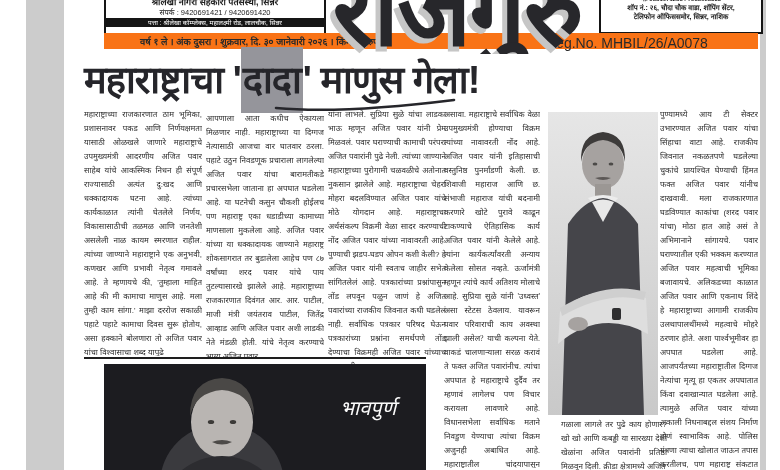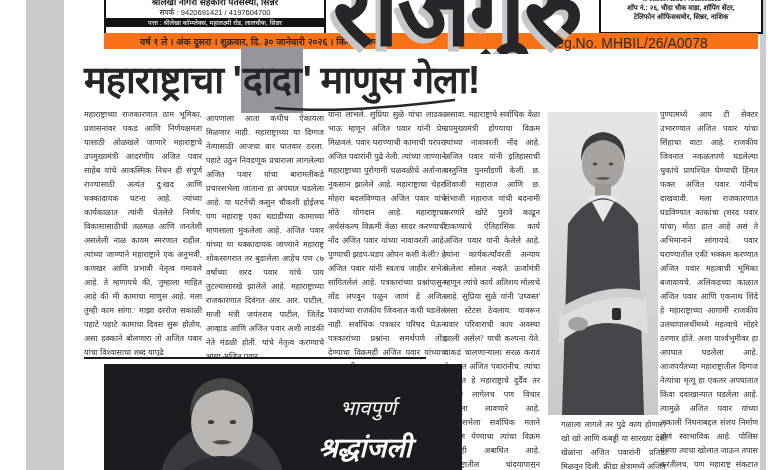--- a/index.html
+++ b/index.html
@@ -43,38 +43,38 @@
   .col1{left:84px;top:108px;width:118px;height:248px;}
   .col2{left:206px;top:112px;width:118px;height:248px;}
   .col3{left:328px;top:108px;width:118px;height:308px;}
   .col4{left:444px;top:108px;width:96px;height:360px;font-family:Liberation Serif, serif;}
   .col5{left:550px;top:418px;width:106px;height:52px;margin-left:11px;}
   .col6{left:660px;top:108px;width:98px;height:360px;}
   
   .photo-main{left:548px;top:112px;width:110px;height:303px;overflow:hidden;}
   
   .rule{left:84px;top:357px;width:342px;height:2px;background:#1e1e1e;}
-  .tribute-box{left:104px;top:364px;width:322px;height:106px;background:#1c1c20;overflow:hidden;padding-left:36px;}
+  .tribute-box{left:104px;top:364px;width:322px;height:106px;background:#1c1c20;overflow:hidden;}
   .tribute-photo{position:absolute;left:30px;top:0;width:170px;height:106px;}
   .tribute-line1{position:absolute;left:206px;top:30px;width:116px;text-align:center;
     color:#fbfbfb;font-family:"DejaVu Serif","Liberation Serif",serif;font-style:italic;
     font-size:20px;}
   .tribute-line2{position:absolute;left:196px;top:64px;width:130px;text-align:center;
     color:#fbfbfb;font-family:"DejaVu Serif","Liberation Serif",serif;font-style:italic;
     font-weight:bold;font-size:27px;}
 </style>
 </head>
 <body>
 
 <div class="abs edge-strip-left"></div>
 <div class="abs edge-strip-right"></div>
 
 <div class="abs ad-box ad-left">
   <div class="ad-name">श्रीलेखा नागरी सहकारी पतसंस्था, सिन्नर</div>
-  <div class="ad-contact">संपर्क : 9420691421 / 4197604700</div>
+  <div class="ad-contact">संपर्क : 9420691421 / 9420691420</div>
   <div class="ad-addr">पत्ता : श्रीलेखा कॉम्प्लेक्स, महालक्ष्मी रोड, लालचौक, सिन्नर</div>
 </div>
 
 <div class="abs masthead-clip">
   <div class="masthead-text">राजगुरु</div>
 </div>
 
 <div class="abs ad-box ad-right">
   <div class="ad-phone">मो. 9881071288 / 7588058333</div>
   <div class="ad-line">शॉप नं.: २६, चौदा चौक वाडा, शॉपिंग सेंटर,</div>
@@ -135,14 +135,13 @@
   <svg class="tribute-photo" viewBox="0 0 170 106">
     <ellipse cx="88" cy="120" rx="62" ry="60" fill="#3a3a3e"></ellipse>
     <ellipse cx="88" cy="58" rx="31" ry="36" fill="#b9b5b2"></ellipse>
     <path d="M56,52 Q56,16 88,14 Q120,16 120,52 Q114,28 88,26 Q62,28 56,52 Z" fill="#4a4846"></path>
     <ellipse cx="77" cy="58" rx="3.2" ry="2" fill="#3c3a38"></ellipse>
     <ellipse cx="99" cy="58" rx="3.2" ry="2" fill="#3c3a38"></ellipse>
     <path d="M78,78 Q88,83 98,78 Q88,74 78,78 Z" fill="#4c4a48"></path>
     <path d="M48,106 Q66,92 88,92 Q110,92 128,106 Z" fill="#2c2c30"></path>
   </svg>
   <div class="tribute-line1">भावपुर्ण</div>
-  <div class="tribute-line2">श्रद्धांजली</div>
 </div>
 
 </body></html>

